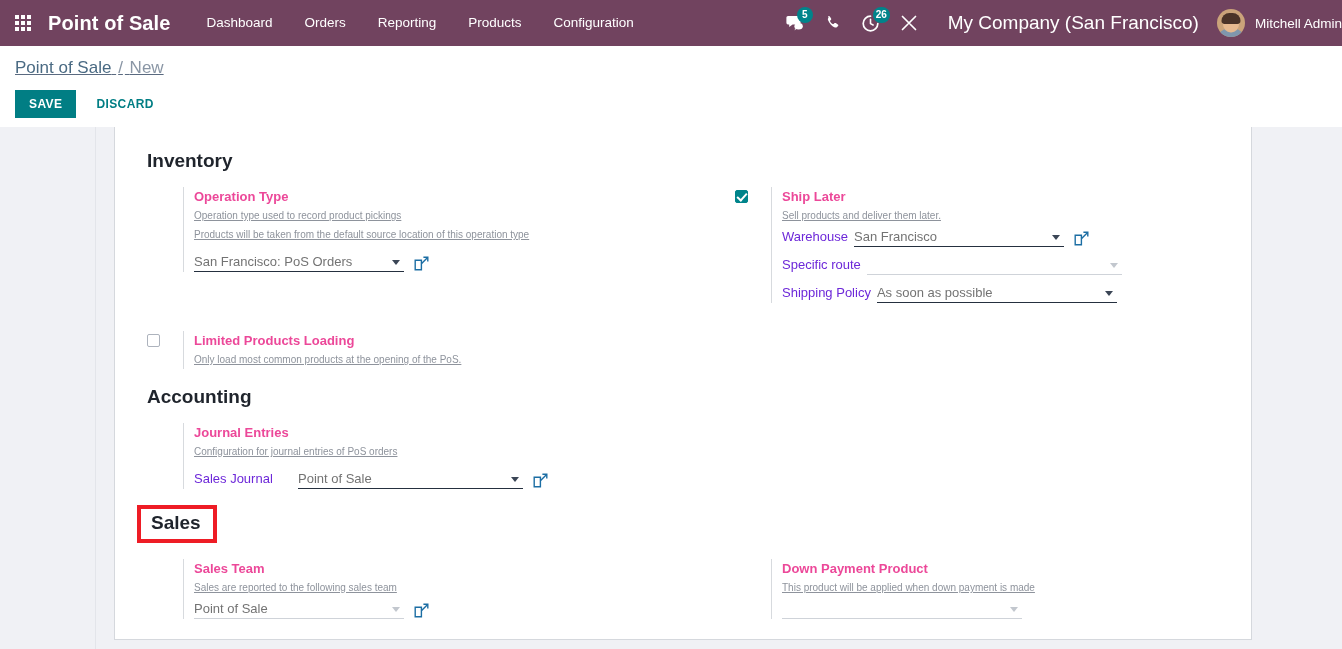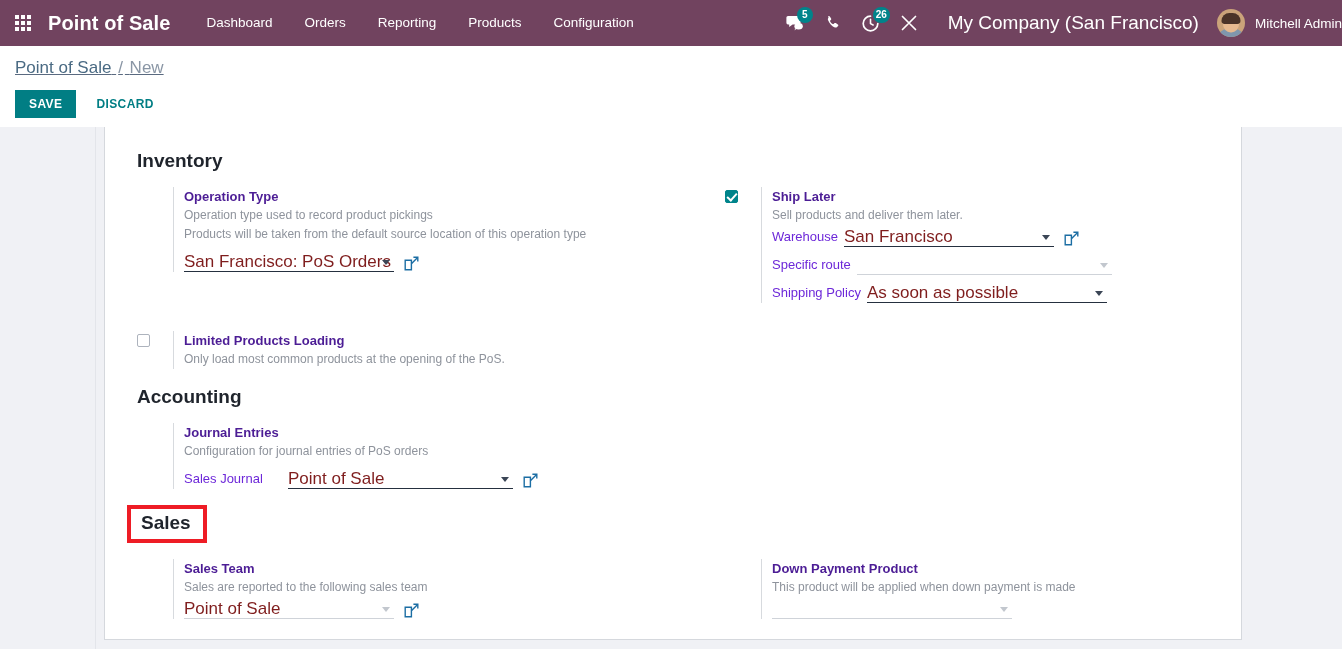--- a/index.html
+++ b/index.html
@@ -175,21 +175,21 @@
   }
   .left-strip {
     position: absolute;
     left: 0; top: 0; bottom: 0;
     width: 96px;
     background: #f0f1f5;
     border-right: 1px solid #e3e5ea;
   }
   .sheet {
     position: absolute;
-    left: 104px; top: 0;
+    left: 114px; top: 0;
     width: 1138px;
     height: 513px;
     background: #ffffff;
     border: 1px solid #d5d8dd;
     border-top: none;
     padding: 22px 32px 0 32px;
     overflow: hidden;
   }
 
   .section-title {
@@ -245,27 +245,28 @@
   }
   .setting-body {
     border-left: 1px solid #d7dade;
     padding-left: 10px;
     flex: 1;
     min-width: 0;
   }
   .setting-label {
     font-size: 13px;
     font-weight: bold;
-    color: #4c1d95;
+    color: #ec4899;
     line-height: 19px;
   }
   .setting-help {
-    font-size: 12px;
+    font-size: 10px;
     color: #8e939c;
     line-height: 19px;
+    text-decoration: underline;
   }
 
   
   .field-row {
     display: flex;
     align-items: flex-end;
     margin-top: 8px;
   }
   .field-label {
     font-size: 13px;
@@ -276,22 +277,22 @@
   }
   .field-label.w-fixed { width: 104px; }
   .field {
     position: relative;
     display: inline-block;
     border-bottom: 1px solid #25303f;
     height: 20px;
   }
   .field.muted { border-bottom: 1px solid #cfd3d9; }
   .field .value {
-    font-size: 17px;
-    color: #7f1d1d;
+    font-size: 13px;
+    color: #737373;
     line-height: 19px;
     padding-right: 22px;
     display: block;
     white-space: nowrap;
     overflow: hidden;
   }
   .field .caret {
     position: absolute;
     right: 4px; top: 8px;
     width: 0; height: 0;

